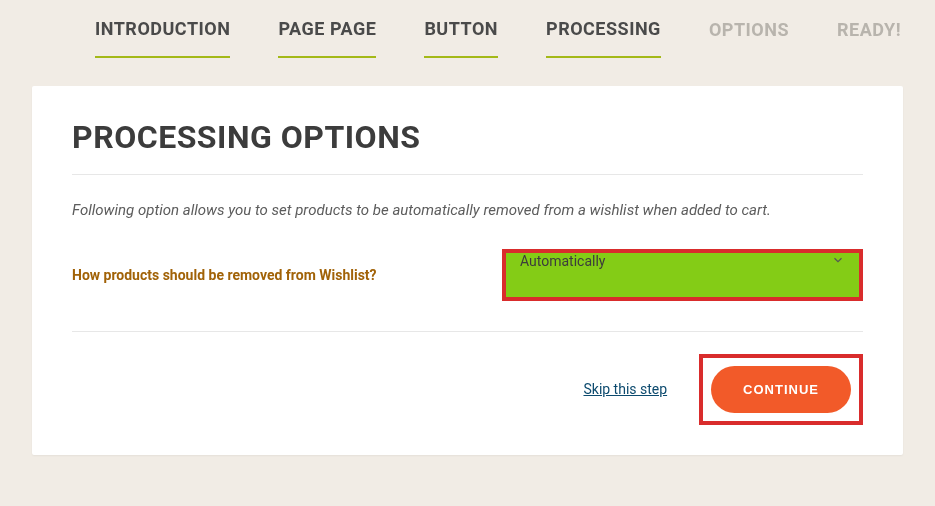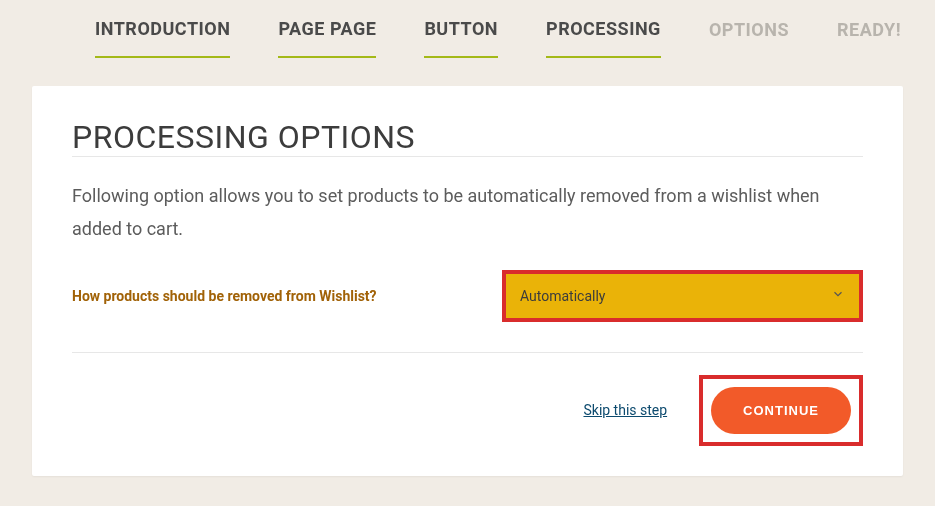--- a/index.html
+++ b/index.html
@@ -35,30 +35,32 @@
     }
     .card {
       background: #ffffff;
       margin: 30px 32px 0 32px;
       padding: 32px 40px 30px 40px;
       border-radius: 2px;
       box-shadow: 0 1px 2px rgba(0,0,0,0.05);
     }
     .title {
       font-size: 32px;
-      font-weight: 400;
+      font-weight: 700;
       color: #3c3c3c;
       letter-spacing: 0.5px;
+      padding-bottom: 18px;
       border-bottom: 1px solid #e7e7e7;
     }
     .desc {
-      font-size: 18px;
+      font-size: 15px;
       color: #5c5c5c;
       line-height: 1.85;
       padding: 22px 0 24px 0;
+      font-style: italic;
     }
     .row {
       display: flex;
       align-items: center;
       gap: 60px;
       padding-bottom: 30px;
       border-bottom: 1px solid #e7e7e7;
     }
     .label {
       font-size: 14px;
@@ -75,24 +77,24 @@
       display: flex;
       align-items: center;
     }
     .select {
       width: 100%;
       height: 100%;
       padding: 0 14px;
       font-size: 14px;
       color: #3c3c3c;
       display: flex;
-      align-items: center;
+      align-items: flex-start;
       justify-content: space-between;
       cursor: pointer;
-      background: #eab308;
+      background: #84cc16;
     }
     .chevron svg { width: 14px; height: 14px; stroke: #555; }
     .footer {
       display: flex;
       justify-content: flex-end;
       align-items: center;
       gap: 32px;
       padding-top: 22px;
     }
     .skip {

